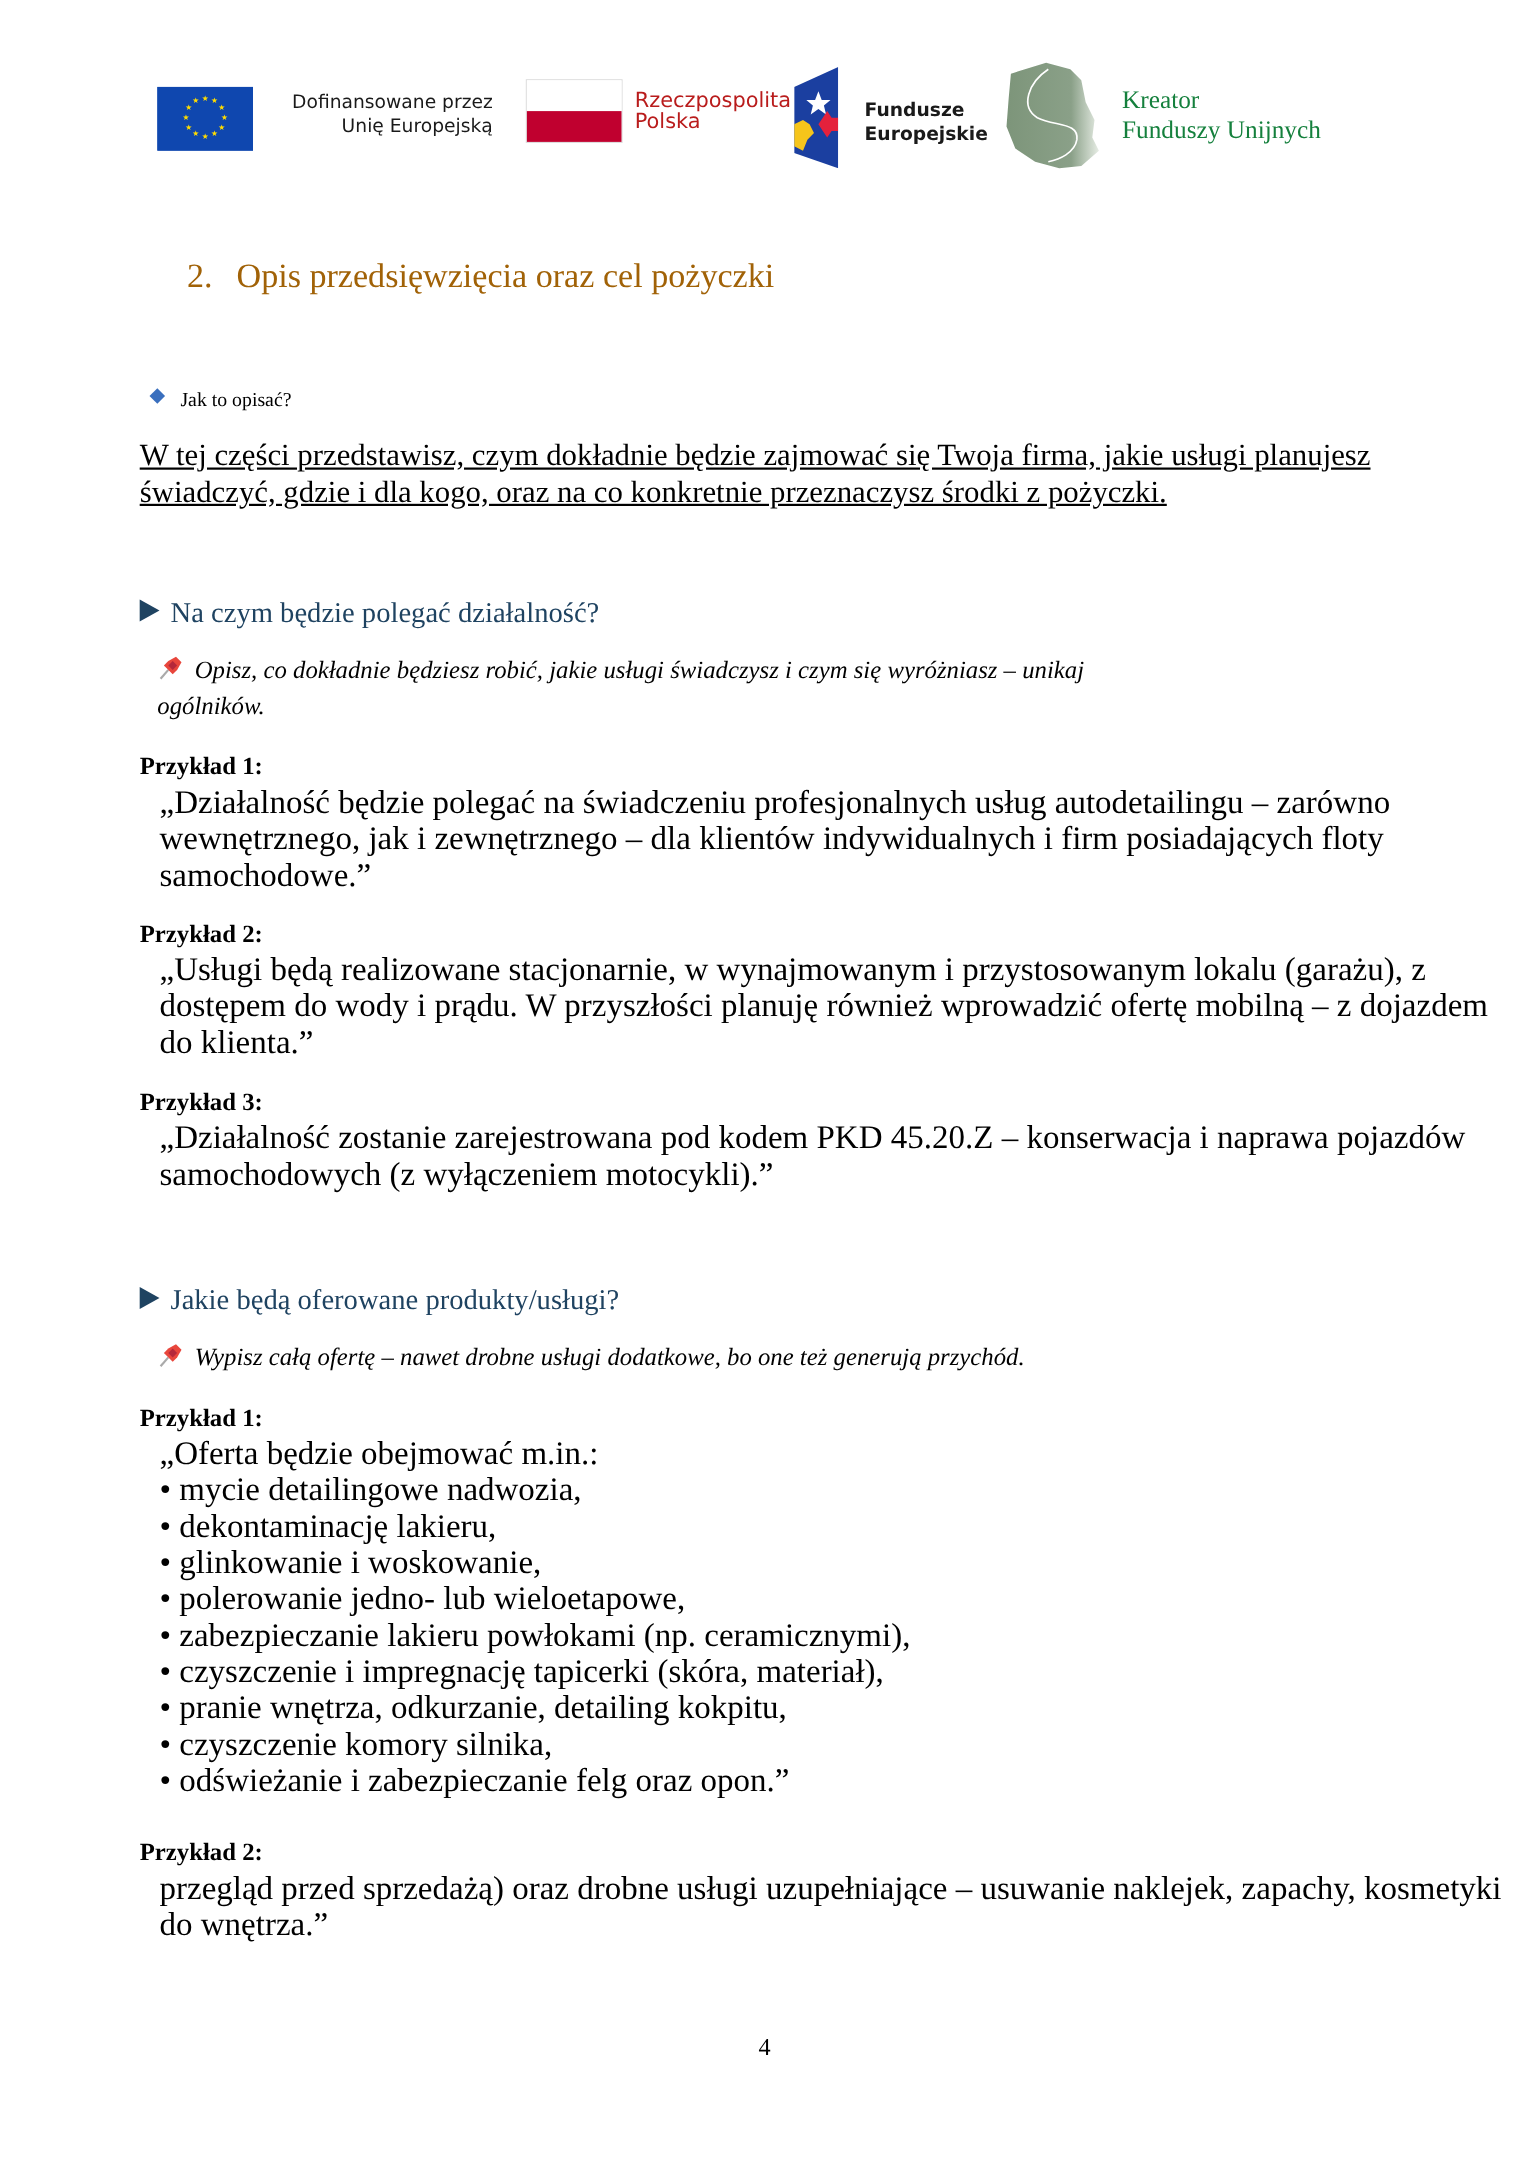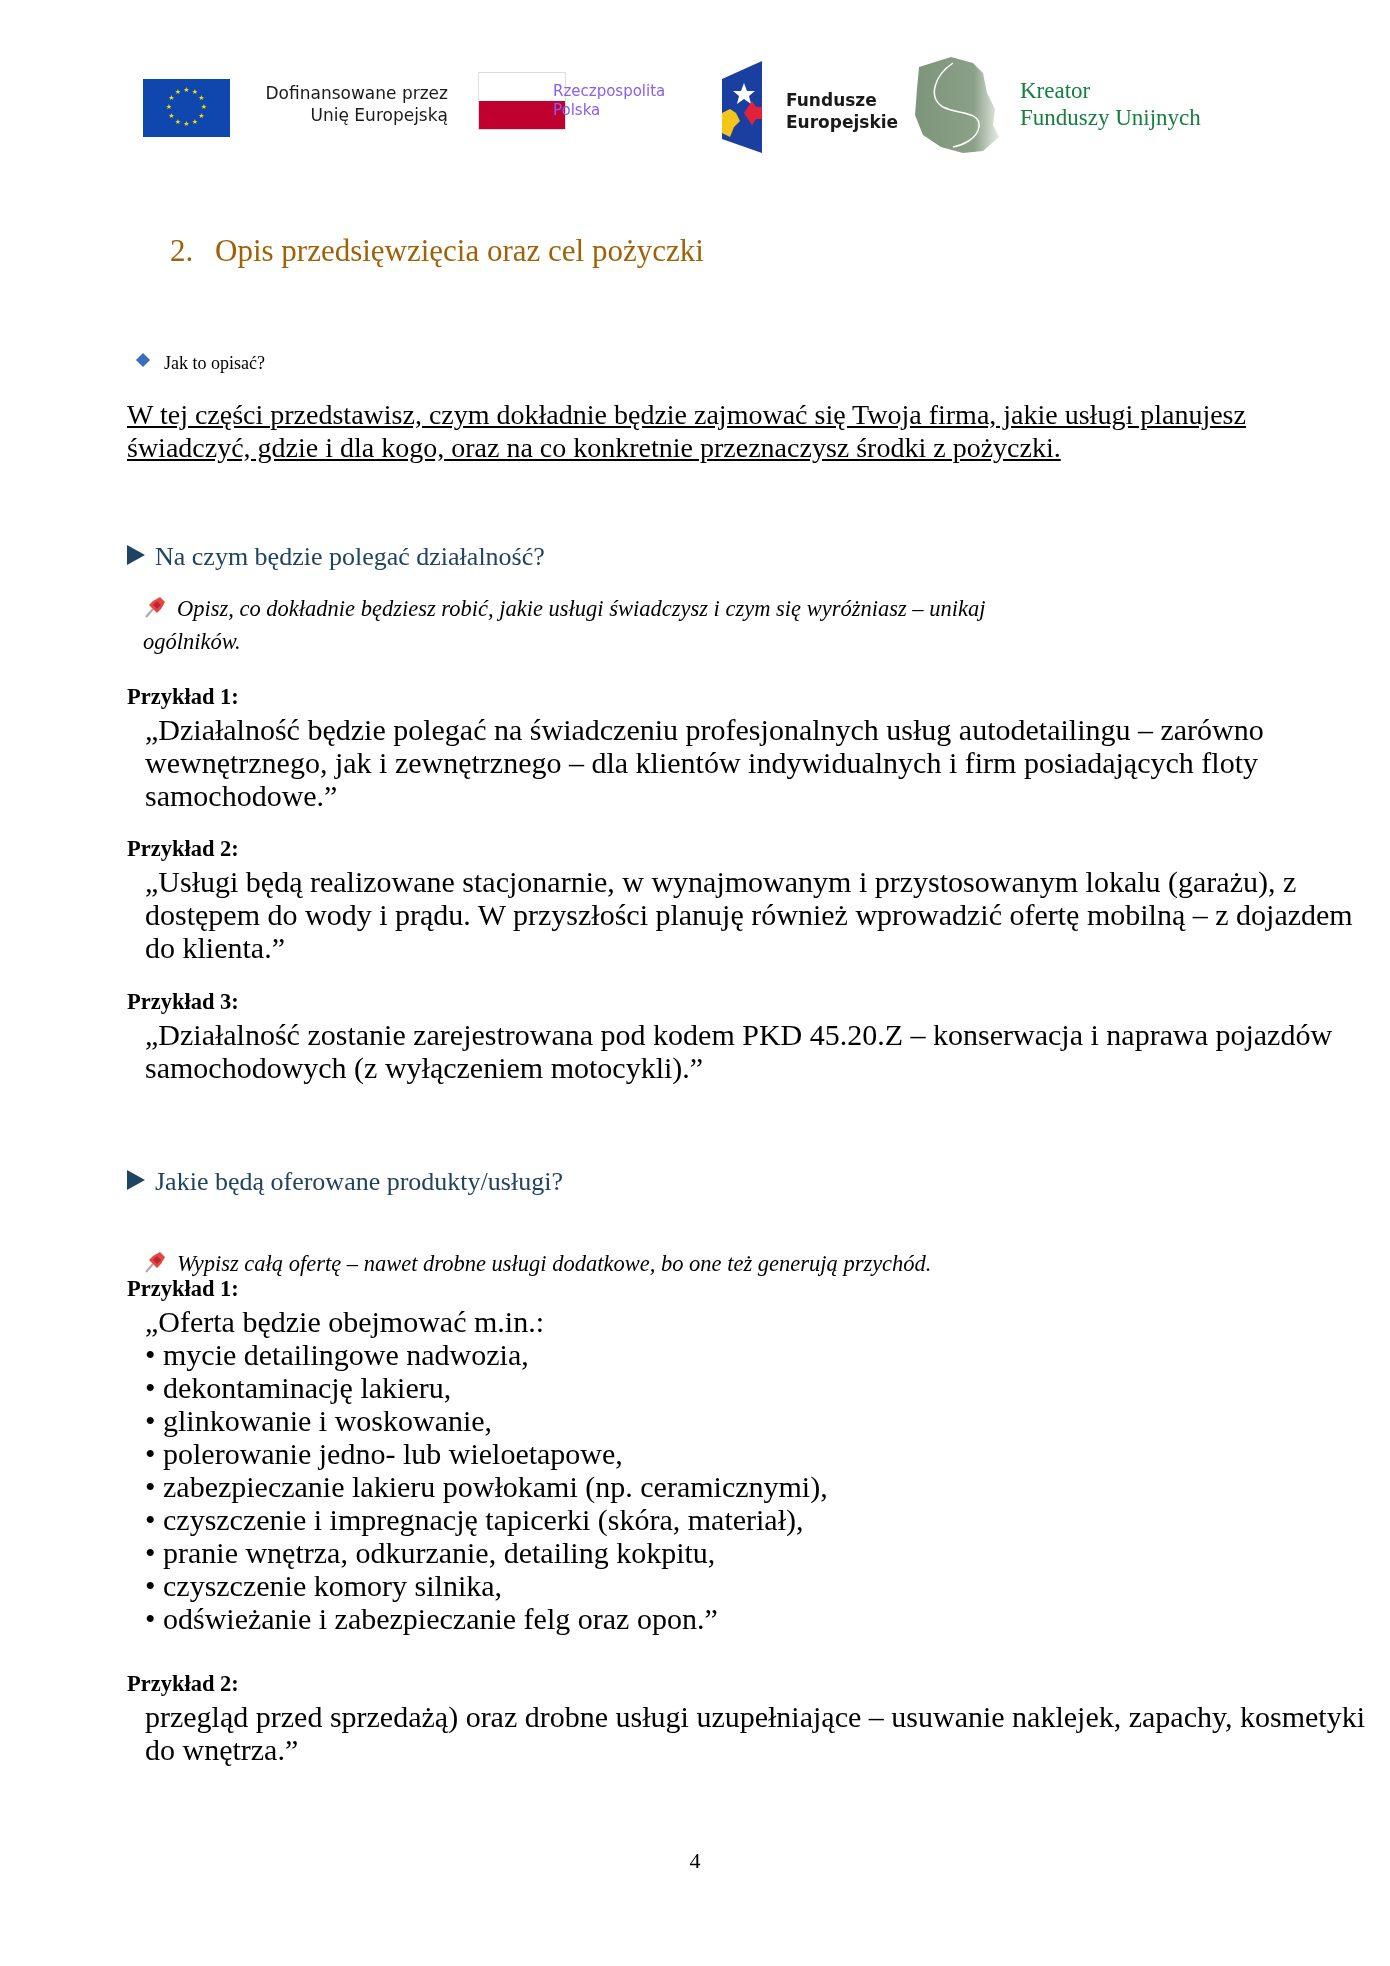--- a/index.html
+++ b/index.html
@@ -8,22 +8,22 @@
 
   
   .logos { position: absolute; top: 55px; left: 0; width: 1390px; height: 110px; }
   .eu-flag { position: absolute; left: 143px; top: 24px; width: 87px; height: 58px; background: #0f47af; }
   .eu-flag svg { width: 100%; height: 100%; display: block; }
   .eu-text { position: absolute; left: 258px; top: 27px; width: 190px; text-align: right;
              font-family: "DejaVu Sans", sans-serif; font-size: 17px; line-height: 22px; color: #1a1a1a; }
   .pl-flag { position: absolute; left: 478px; top: 17px; width: 86px; height: 56px; border: 1px solid #ddd; }
   .pl-flag .w { height: 50%; background: #fff; }
   .pl-flag .r { height: 50%; background: #c0002f; }
-  .pl-text { position: absolute; left: 553px; top: 27px; font-family: "DejaVu Sans", sans-serif;
-             font-size: 15px; line-height: 19px; color: #8b5cf6; }
+  .pl-text { position: absolute; left: 577px; top: 27px; font-family: "DejaVu Sans", sans-serif;
+             font-size: 19px; line-height: 19px; color: #b91c1c; }
   .fe-logo { position: absolute; left: 722px; top: 6px; width: 40px; height: 92px; }
   .fe-text { position: absolute; left: 786px; top: 34px; font-family: "DejaVu Sans", sans-serif;
              font-size: 17px; line-height: 22px; color: #1a1a1a; font-weight: bold; }
   .kfu-logo { position: absolute; left: 913px; top: 0px; width: 100px; height: 100px; }
   .kfu-text { position: absolute; left: 1020px; top: 22px; font-family: "Liberation Serif", serif;
               font-size: 23px; line-height: 27px; color: #15803d; }
   .h2 { position: absolute; left: 170px; top: 233px; font-size: 31px; font-weight: normal; color: #a16207; white-space: nowrap; }
   .h2 .num { margin-right: 14px; }
 
   .p { position: absolute; left: 127px; font-size: 28px; line-height: 33px; white-space: nowrap; text-decoration: underline; }
@@ -159,21 +159,21 @@
 <div class="ex-title" style="top:985px">Przykład 3:</div>
 <div class="ex-body" style="top:1018px">
   <div>„Działalność zostanie zarejestrowana pod kodem PKD 45.20.Z – konserwacja i naprawa pojazdów</div>
   <div>samochodowych (z wyłączeniem motocykli).”</div>
 </div>
 
 <div class="h3" style="top:1165px">
   <span class="arrow"></span><span>Jakie będą oferowane produkty/usługi?</span>
 </div>
 
-<div class="tip" style="top:1247px">
+<div class="tip" style="top:1217px">
   <svg class="pin" viewBox="0 0 24 24" xmlns="http://www.w3.org/2000/svg">
     <line x1="3" y1="22" x2="10" y2="14" stroke="#aaa" stroke-width="2"></line>
     <path d="M10,6 L17,2 L22,7 L18,14 L14,18 L6,10 Z" fill="#e8463c"></path>
     <path d="M14,6 L18,10 L14,14 L10,10 Z" fill="#b5283a"></path>
   </svg><span>Wypisz całą ofertę – nawet drobne usługi dodatkowe, bo one też generują przychód.</span>
 </div>
 
 <div class="ex-title" style="top:1272px">Przykład 1:</div>
 <div class="ex-body" style="top:1305px">
   <div>„Oferta będzie obejmować m.in.:</div>

